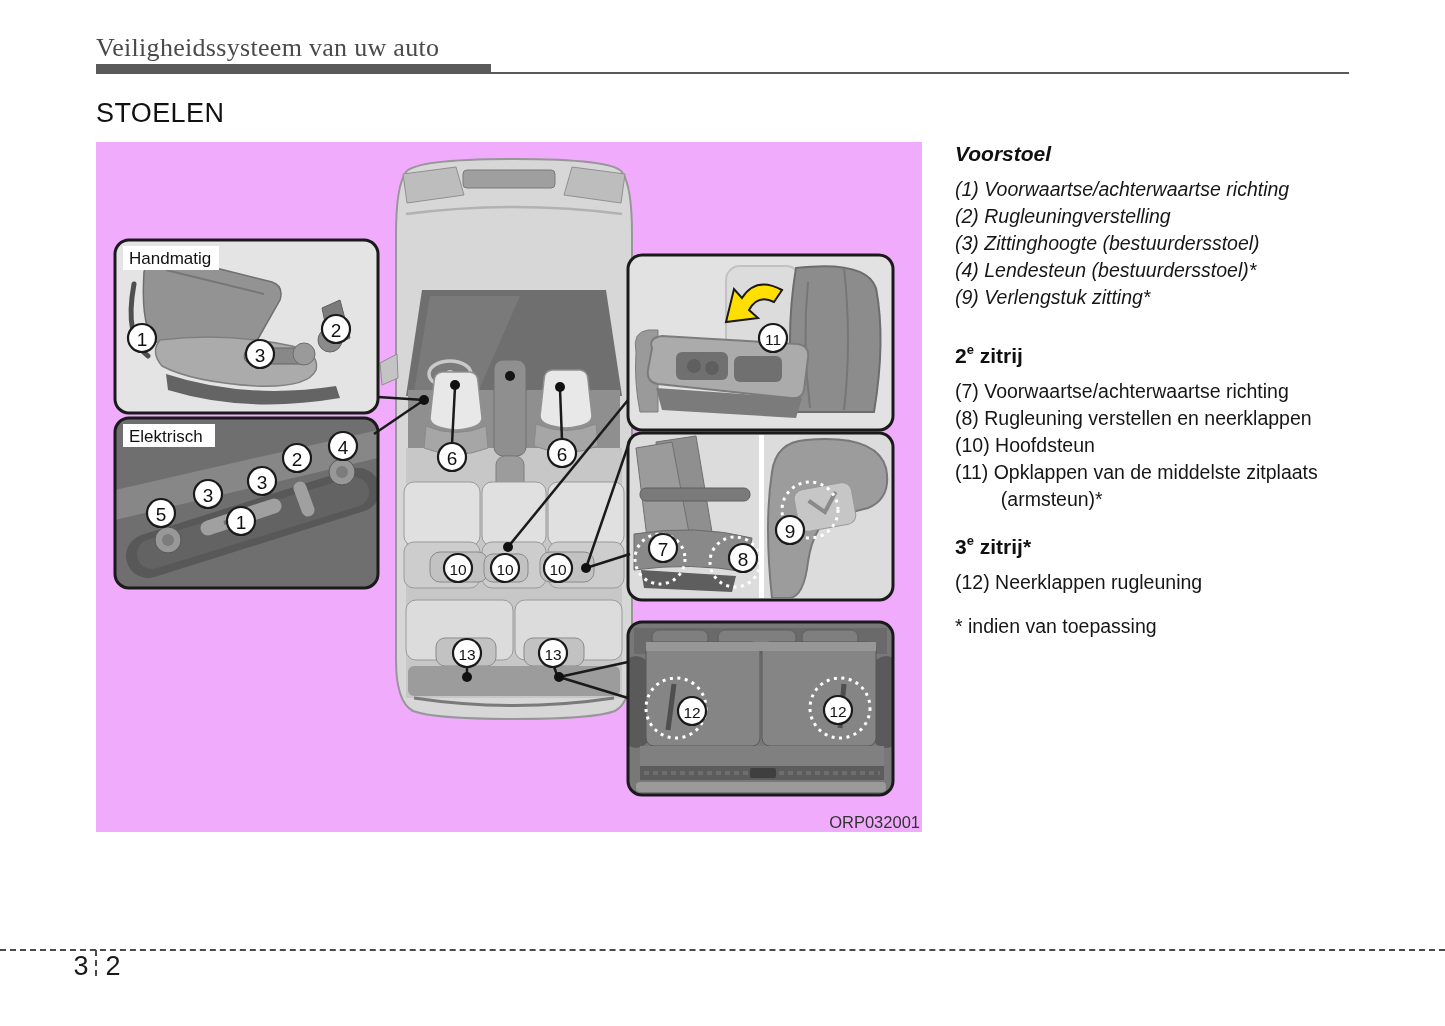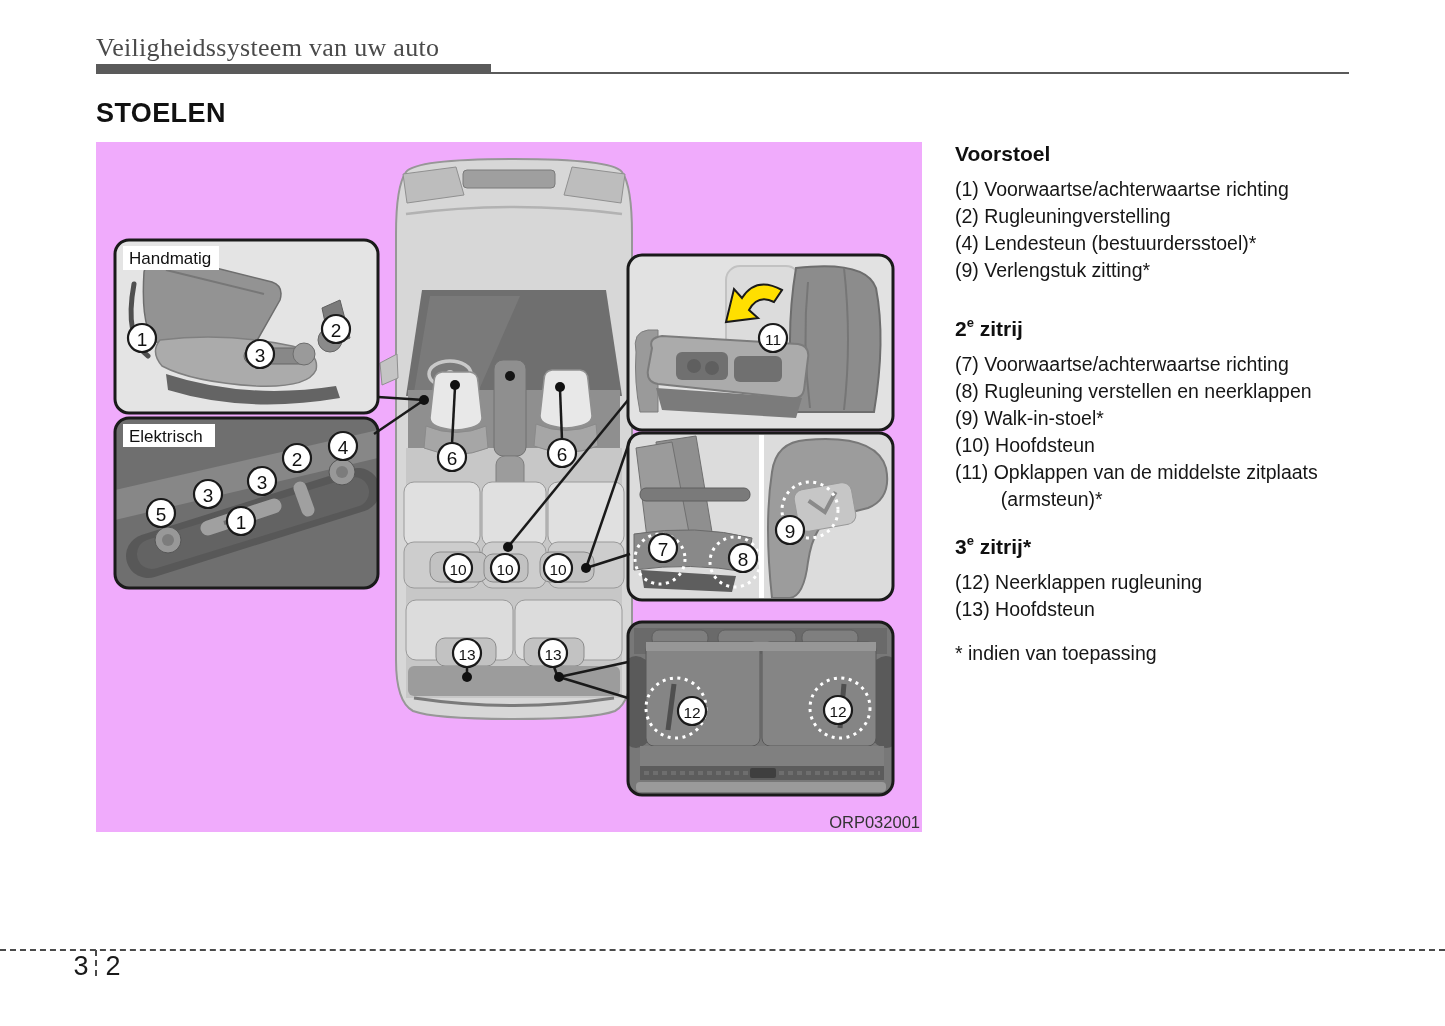--- a/index.html
+++ b/index.html
@@ -3,21 +3,21 @@
 <meta charset="utf-8">
 <style>
   html,body{margin:0;padding:0;background:#fff;}
   .page{position:relative;width:1445px;height:980px;background:#fff;overflow:hidden;
         font-family:"Liberation Sans",sans-serif;color:#161616;}
   
   .hdr-title{position:absolute;left:96px;top:33px;font-family:"Liberation Serif",serif;
              font-size:26px;color:#4a4a4a;letter-spacing:.3px;}
   .hdr-bar{position:absolute;left:96px;top:64px;width:395px;height:10px;background:#5a5a5a;}
   .hdr-rule{position:absolute;left:96px;top:72px;width:1253px;height:2px;background:#5a5a5a;}
-  .page-title{position:absolute;left:96px;top:98px;font-size:27px;font-weight:bold;color:#111;
+  .page-title{position:absolute;left:96px;top:98px;font-size:27px;font-weight:normal;color:#111;
               letter-spacing:.4px;}
   
   .figure{position:absolute;left:96px;top:142px;width:826px;height:690px;background:#f0abfc;}
   .figure svg{display:block;}
   
   .right-col{position:absolute;left:955px;top:140px;width:378px;font-size:19.5px;line-height:27px;}
   .sec-h{font-size:21px;font-weight:bold;margin:0 0 9px 0;color:#101010;}
   .sec-h sup{font-size:13px;position:relative;top:-1px;vertical-align:super;line-height:0;}
   .li{margin:0;padding-left:2.35em;text-indent:-2.35em;}
   .footnote{margin:17px 0 0 0;}
@@ -319,39 +319,38 @@
             <text x="742" y="569" text-anchor="middle" dominant-baseline="central" font-family="Liberation Sans, sans-serif" font-size="15.5" fill="#111">12</text>
           </g>
         </g>
 
       <text x="824" y="686" text-anchor="end" font-family="Liberation Sans, sans-serif" font-size="16.5" fill="#333">ORP032001</text>
     </svg>
   </div>
 
   <div class="right-col">
     <div id="sections">
-        <div class="sec" style="margin-top: 0px;">
+        <div class="sec" style="margin-top: 0px; font-style: italic;">
           <h3 class="sec-h"><span>Voorstoel</span></h3>
           <p class="li">(1) Voorwaartse/achterwaartse richting</p>
           <p class="li">(2) Rugleuningverstelling</p>
+          <p class="li">(3) Zittinghoogte (bestuurdersstoel)</p>
           <p class="li">(4) Lendesteun (bestuurdersstoel)*</p>
           <p class="li">(9) Verlengstuk zitting*</p>
         </div>
         <div class="sec" style="margin-top: 31px;">
           <h3 class="sec-h"><span>2</span><sup>e</sup><span> zitrij</span></h3>
           <p class="li">(7) Voorwaartse/achterwaartse richting</p>
           <p class="li">(8) Rugleuning verstellen en neerklappen</p>
-          <p class="li">(9) Walk-in-stoel*</p>
           <p class="li">(10) Hoofdsteun</p>
           <p class="li">(11) Opklappen van de middelste zitplaats (armsteun)*</p>
         </div>
         <div class="sec" style="margin-top: 20px;">
           <h3 class="sec-h"><span>3</span><sup>e</sup><span> zitrij*</span></h3>
           <p class="li">(12) Neerklappen rugleuning</p>
-          <p class="li">(13) Hoofdsteun</p>
         </div>
       </div>
     <p class="footnote">* indien van toepassing</p>
   </div>
 
   <div class="foot-dash"></div>
   <div class="foot-vline"></div>
   <div class="foot-num foot-chapter">3</div>
   <div class="foot-num foot-page">2</div>
 

